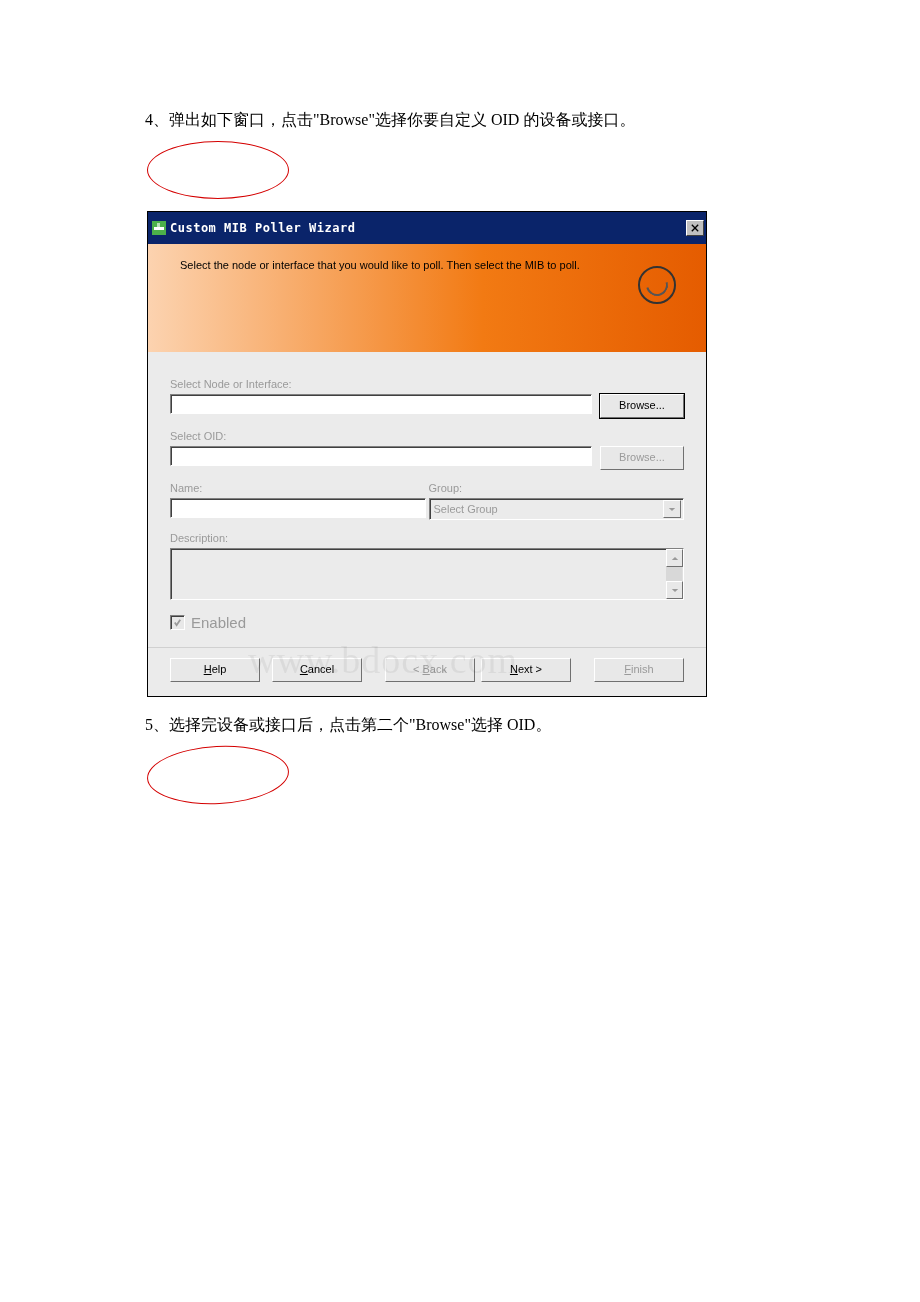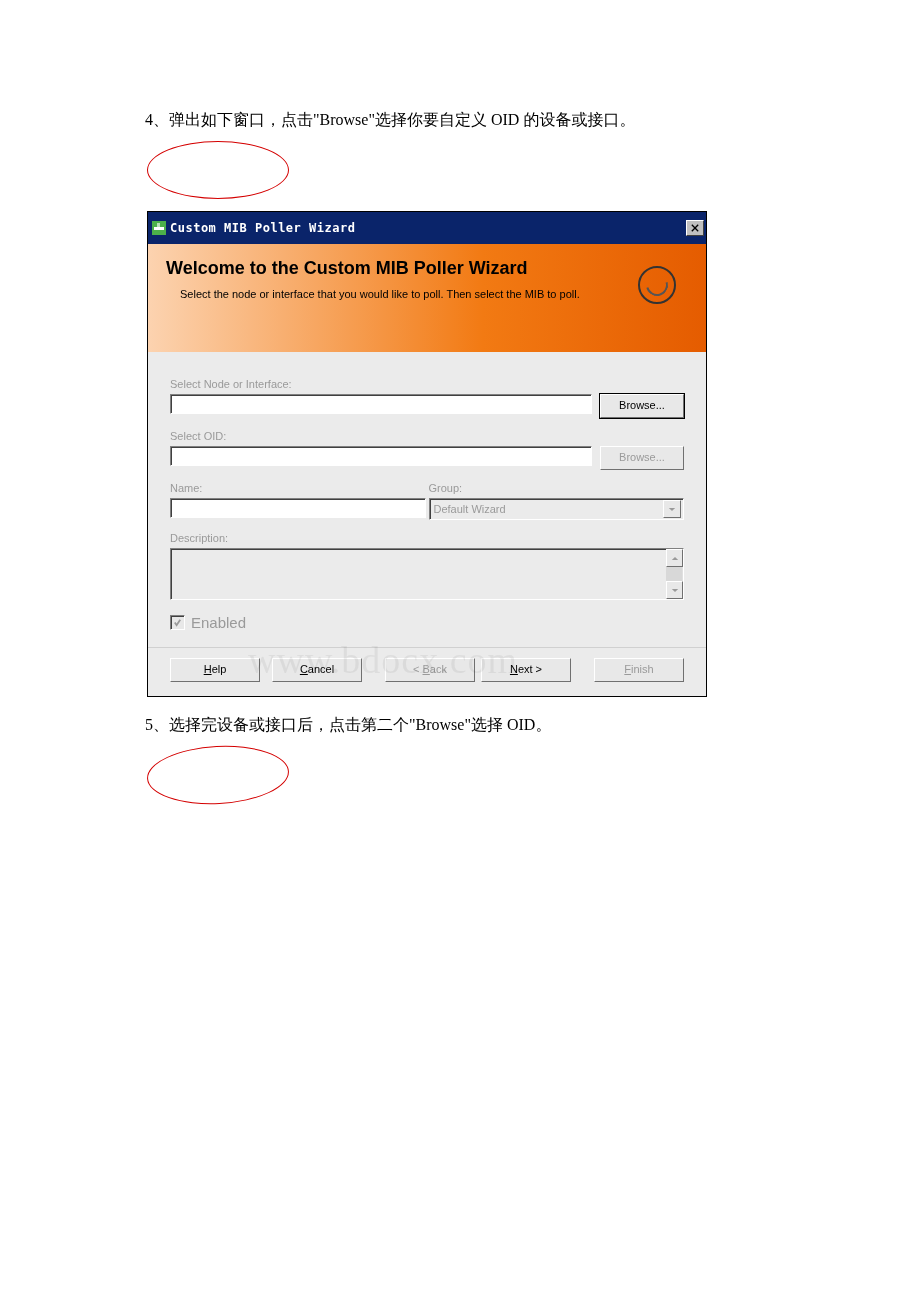--- a/index.html
+++ b/index.html
@@ -342,21 +342,20 @@
       <span class="title-text">Custom MIB Poller Wizard</span>
       <div class="close-btn">
         <svg viewBox="0 0 10 10" width="8" height="8">
           <line x1="1" y1="1" x2="9" y2="9" stroke="#000" stroke-width="1.6"></line>
           <line x1="9" y1="1" x2="1" y2="9" stroke="#000" stroke-width="1.6"></line>
         </svg>
       </div>
     </div>
 
     <div class="header-panel">
-      <div class="header-title">Welcome to the Custom MIB Poller Wizard</div>
       <div class="header-desc">Select the node or interface that you would like to poll. Then select the MIB to poll.</div>
       <div class="header-logo"></div>
     </div>
 
     <div class="body-panel">
 
       <span class="field-label">Select Node or Interface:</span>
       <div class="field-row">
         <div class="sunken-input"></div>
         <div class="win-btn default">Browse...</div>
@@ -369,21 +368,21 @@
       </div>
 
       <div class="two-col">
         <div class="col">
           <span class="field-label">Name:</span>
           <div class="sunken-input"></div>
         </div>
         <div class="col">
           <span class="field-label">Group:</span>
           <div class="select-box">
-            <span>Default Wizard</span>
+            <span>Select Group</span>
             <div class="select-arrow">
               <svg viewBox="0 0 10 6">
                 <polygon points="1,1 9,1 5,5" fill="#9a9a9a"></polygon>
               </svg>
             </div>
           </div>
         </div>
       </div>
 
       <span class="field-label">Description:</span>

